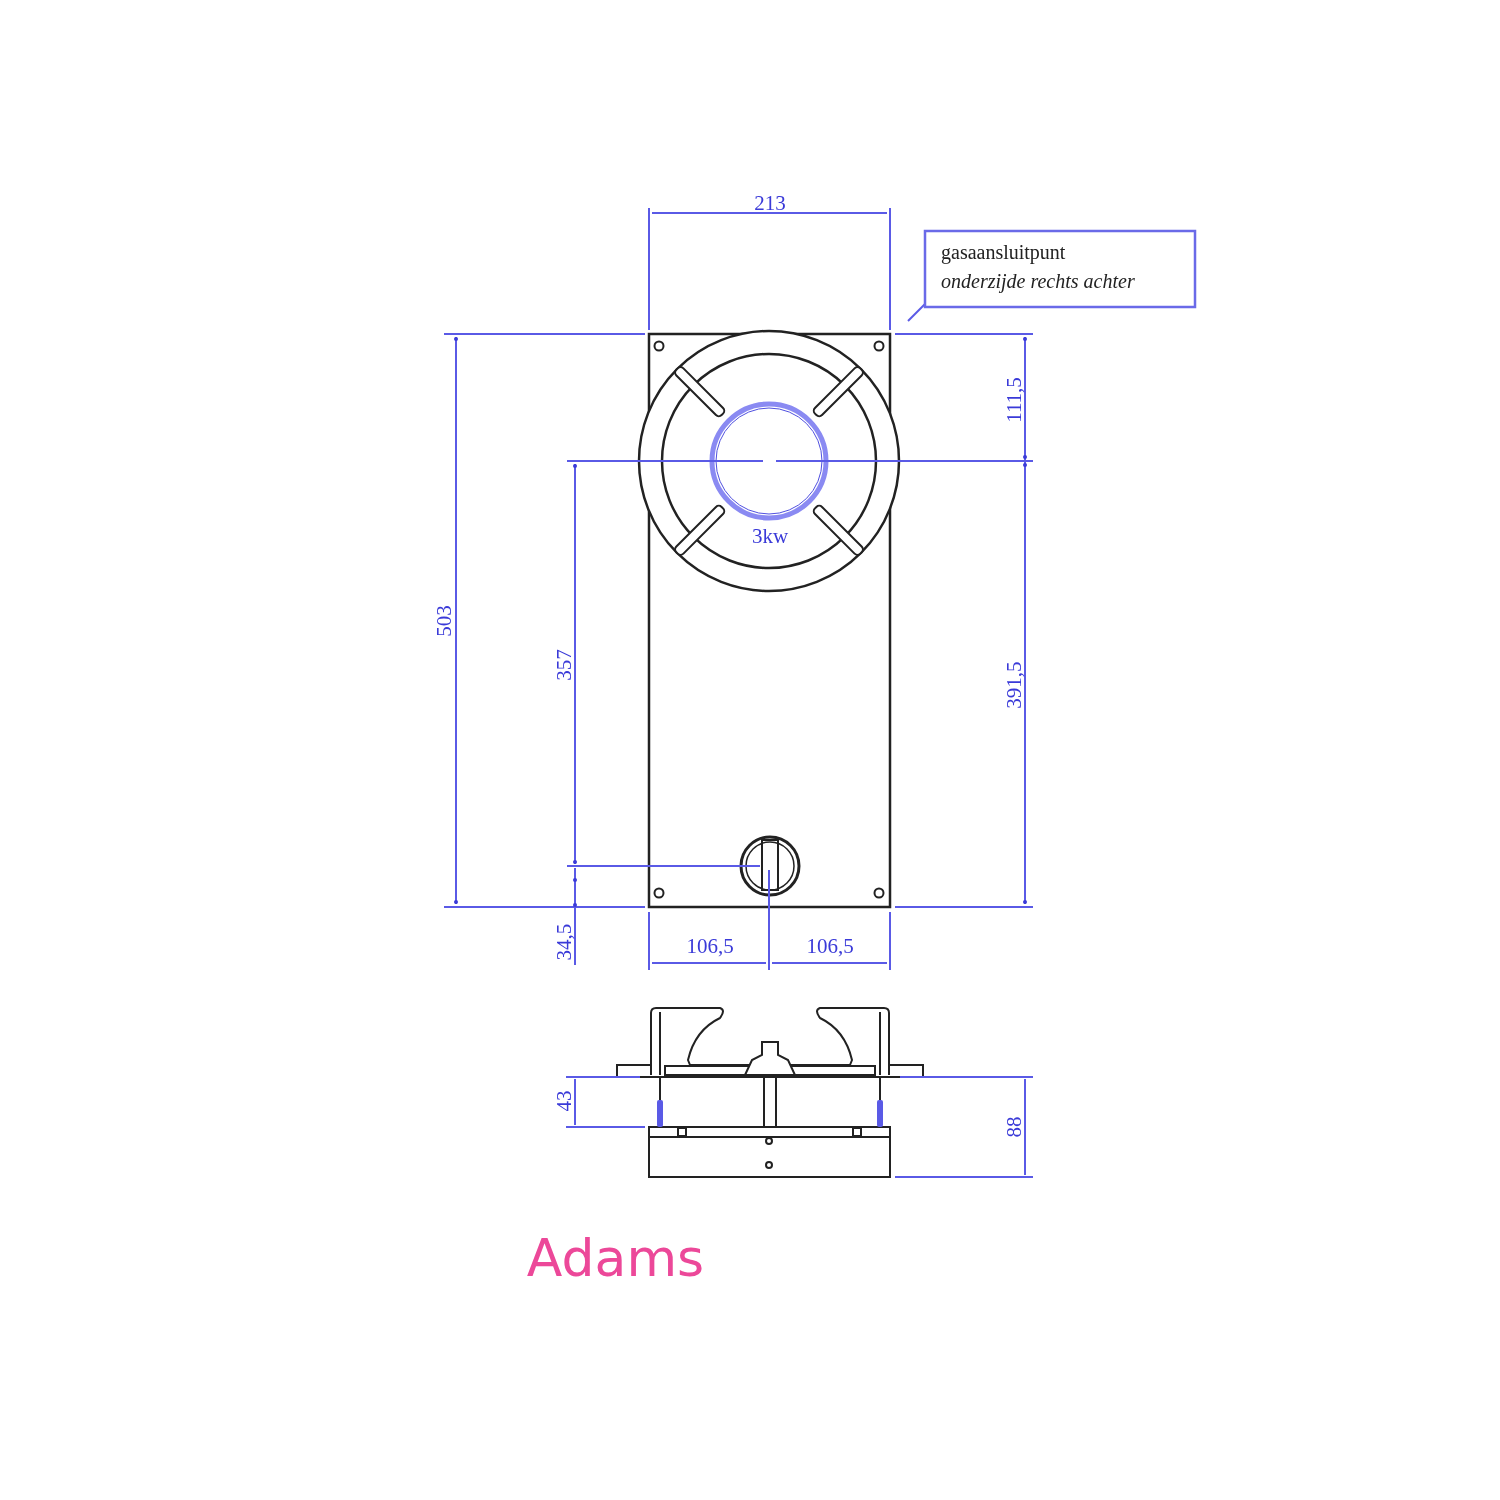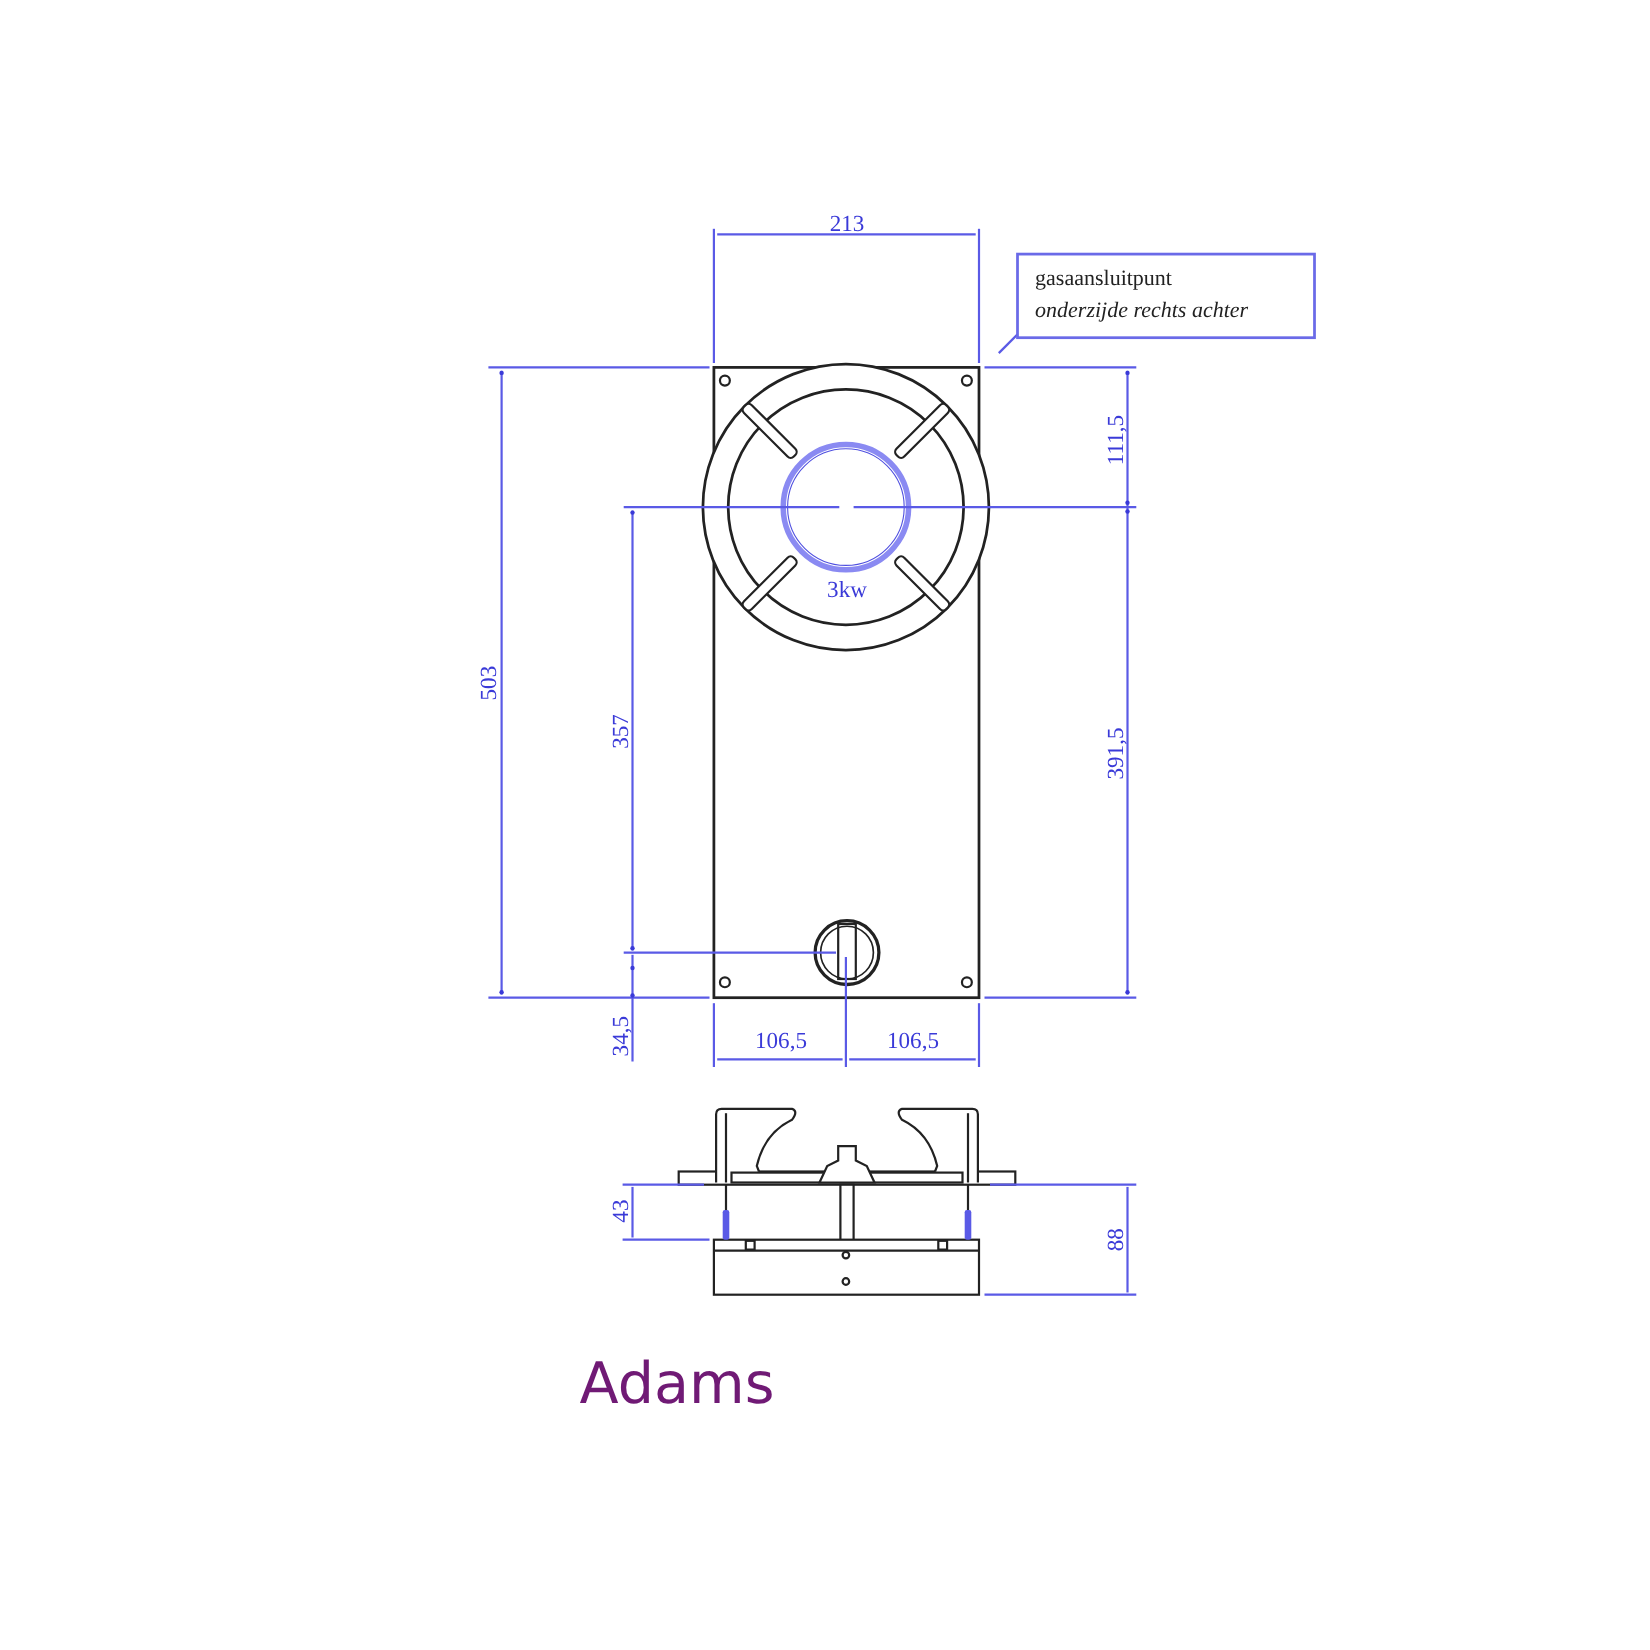--- a/index.html
+++ b/index.html
@@ -2,21 +2,21 @@
 <html><head>
   <meta charset="utf-8">
   <style>
     html, body { margin: 0; padding: 0; background: #ffffff; }
     body { width: 1500px; height: 1500px; position: relative; overflow: hidden; }
     svg.drawing { position: absolute; left: 0; top: 0; }
     .dim { fill: #3a3ad8; font-family: "Liberation Serif", serif; font-size: 21px; }
     .note { fill: #222; font-family: "Liberation Serif", serif; font-size: 20px; }
     .note-i { font-style: italic; }
     .title { position: absolute; left: 0; width: 1231px; top: 1228px; text-align: center;
-             font-family: "DejaVu Sans", sans-serif; font-size: 52px; color: #701a75; }
+             font-family: "DejaVu Sans", sans-serif; font-size: 52px; color: #ec4899; }
   </style>
 </head>
 <body>
 
 <svg class="drawing" width="1500" height="1500" viewBox="0 0 1500 1500">
 
   <g>
 
     <rect x="649" y="334" width="241" height="573" fill="none" stroke="#222" stroke-width="2.5"></rect>
 

